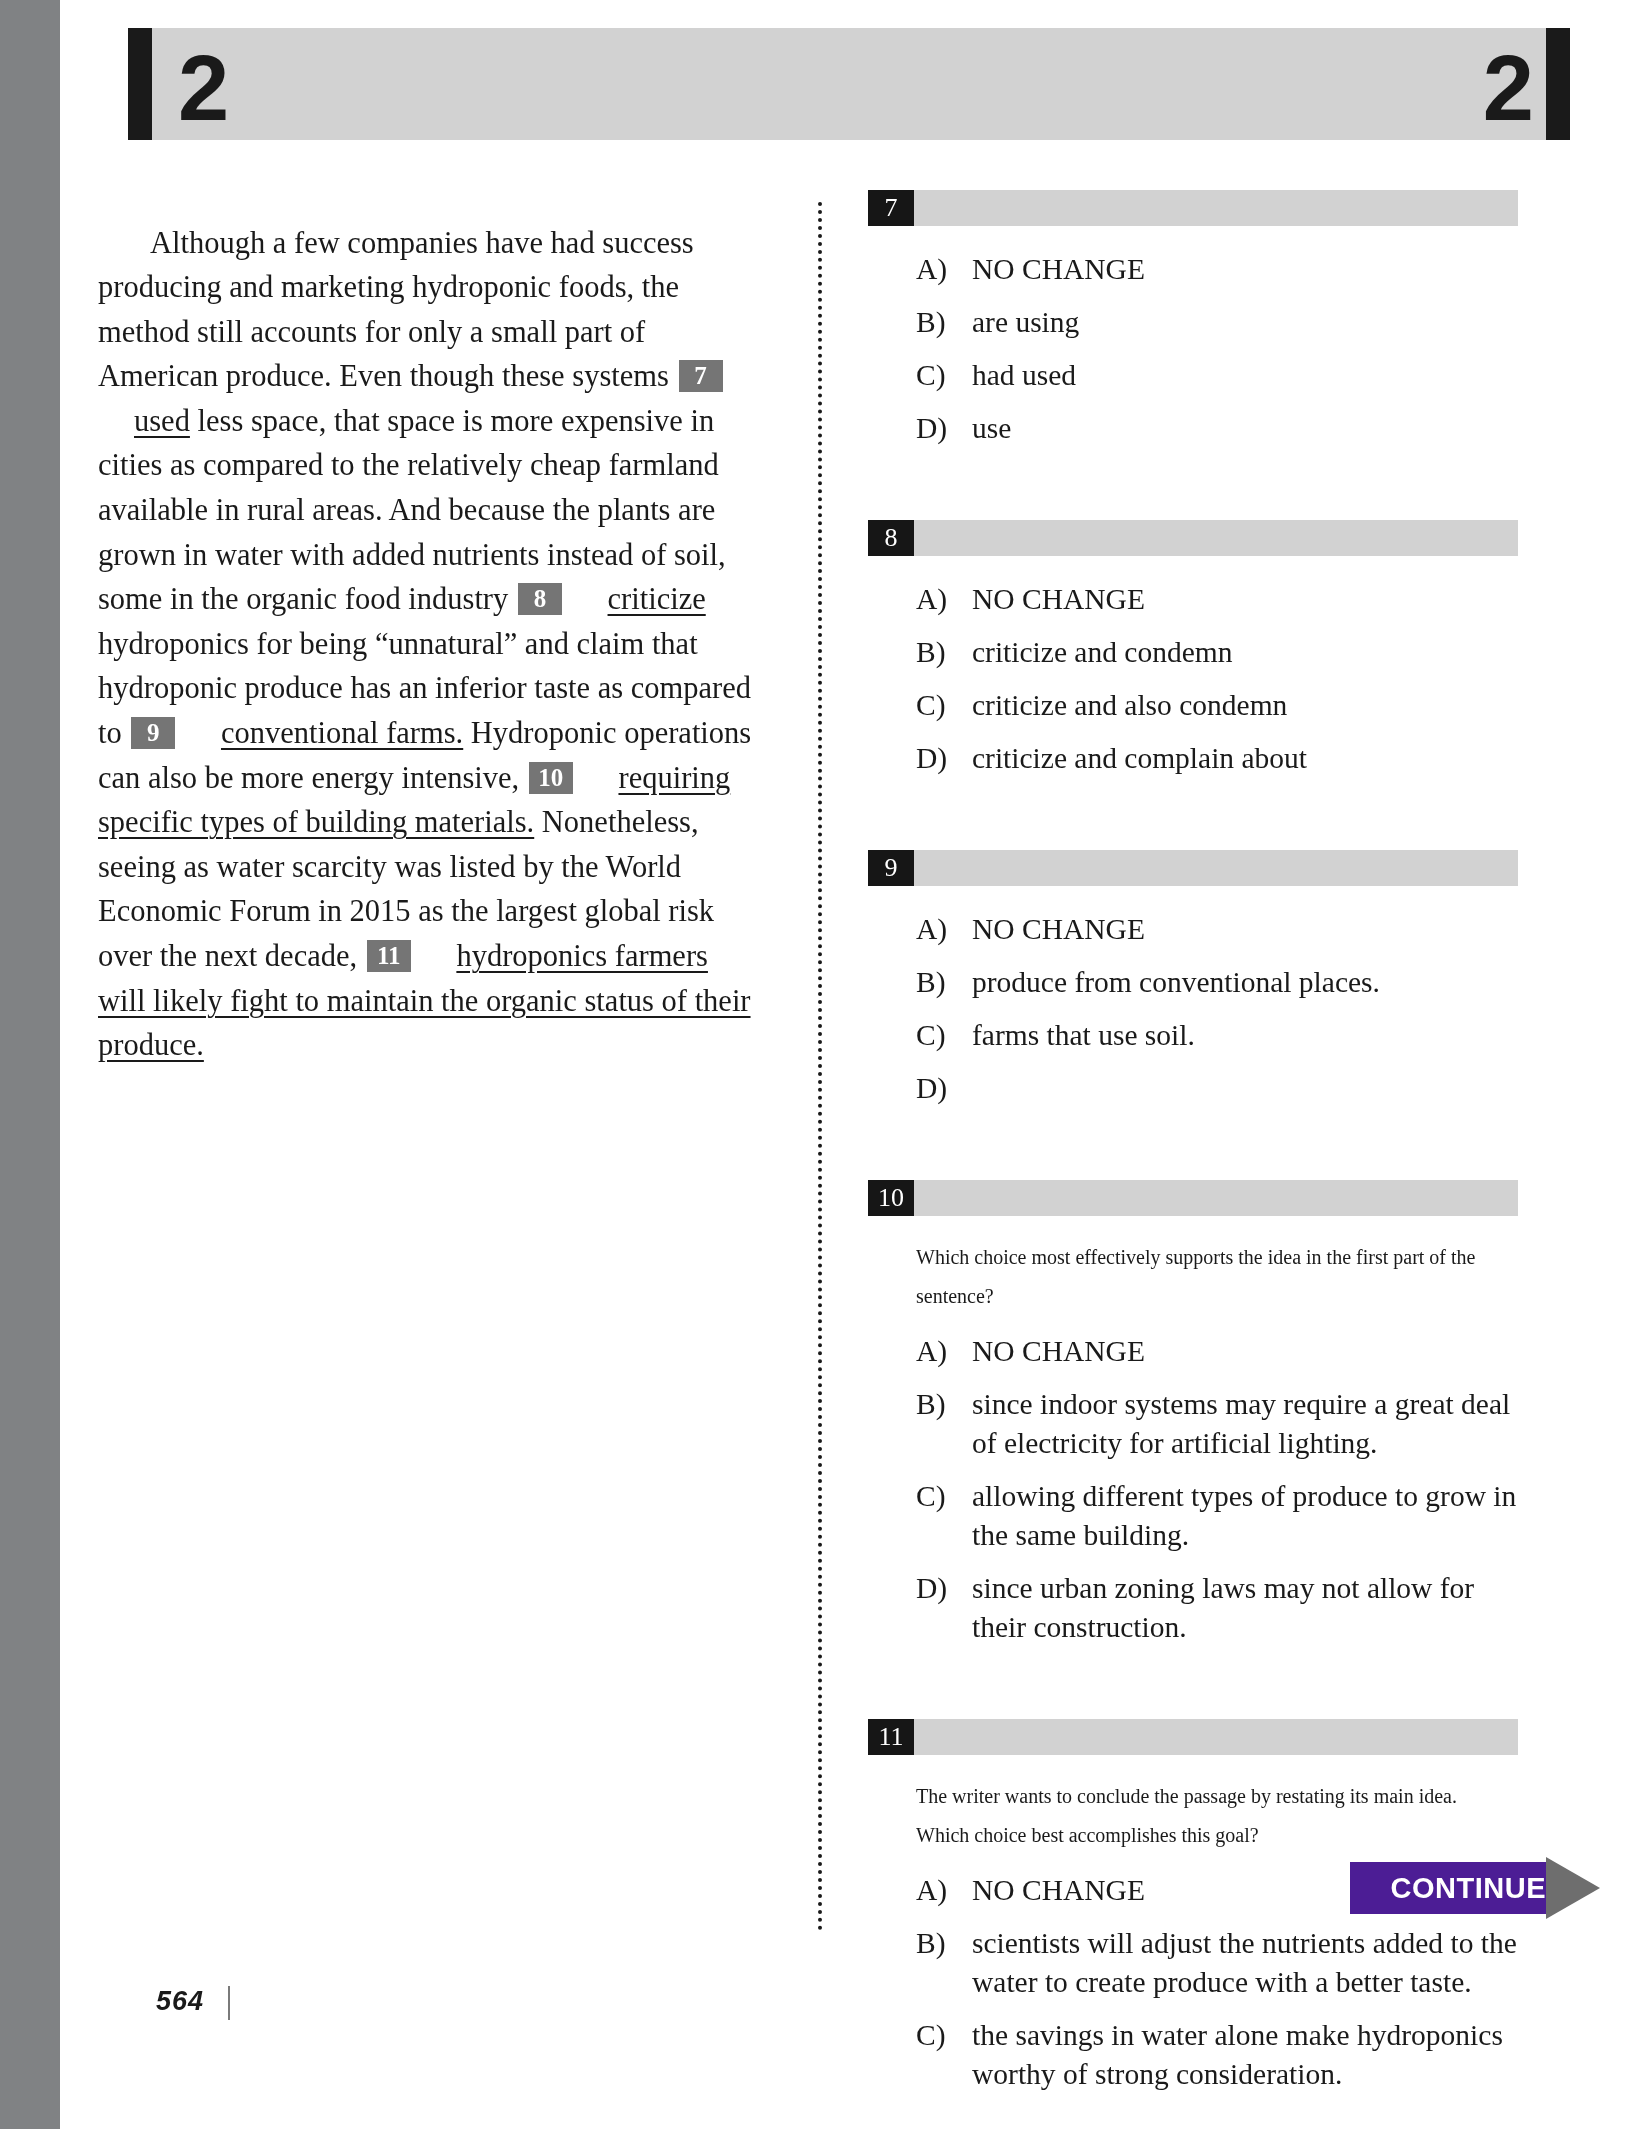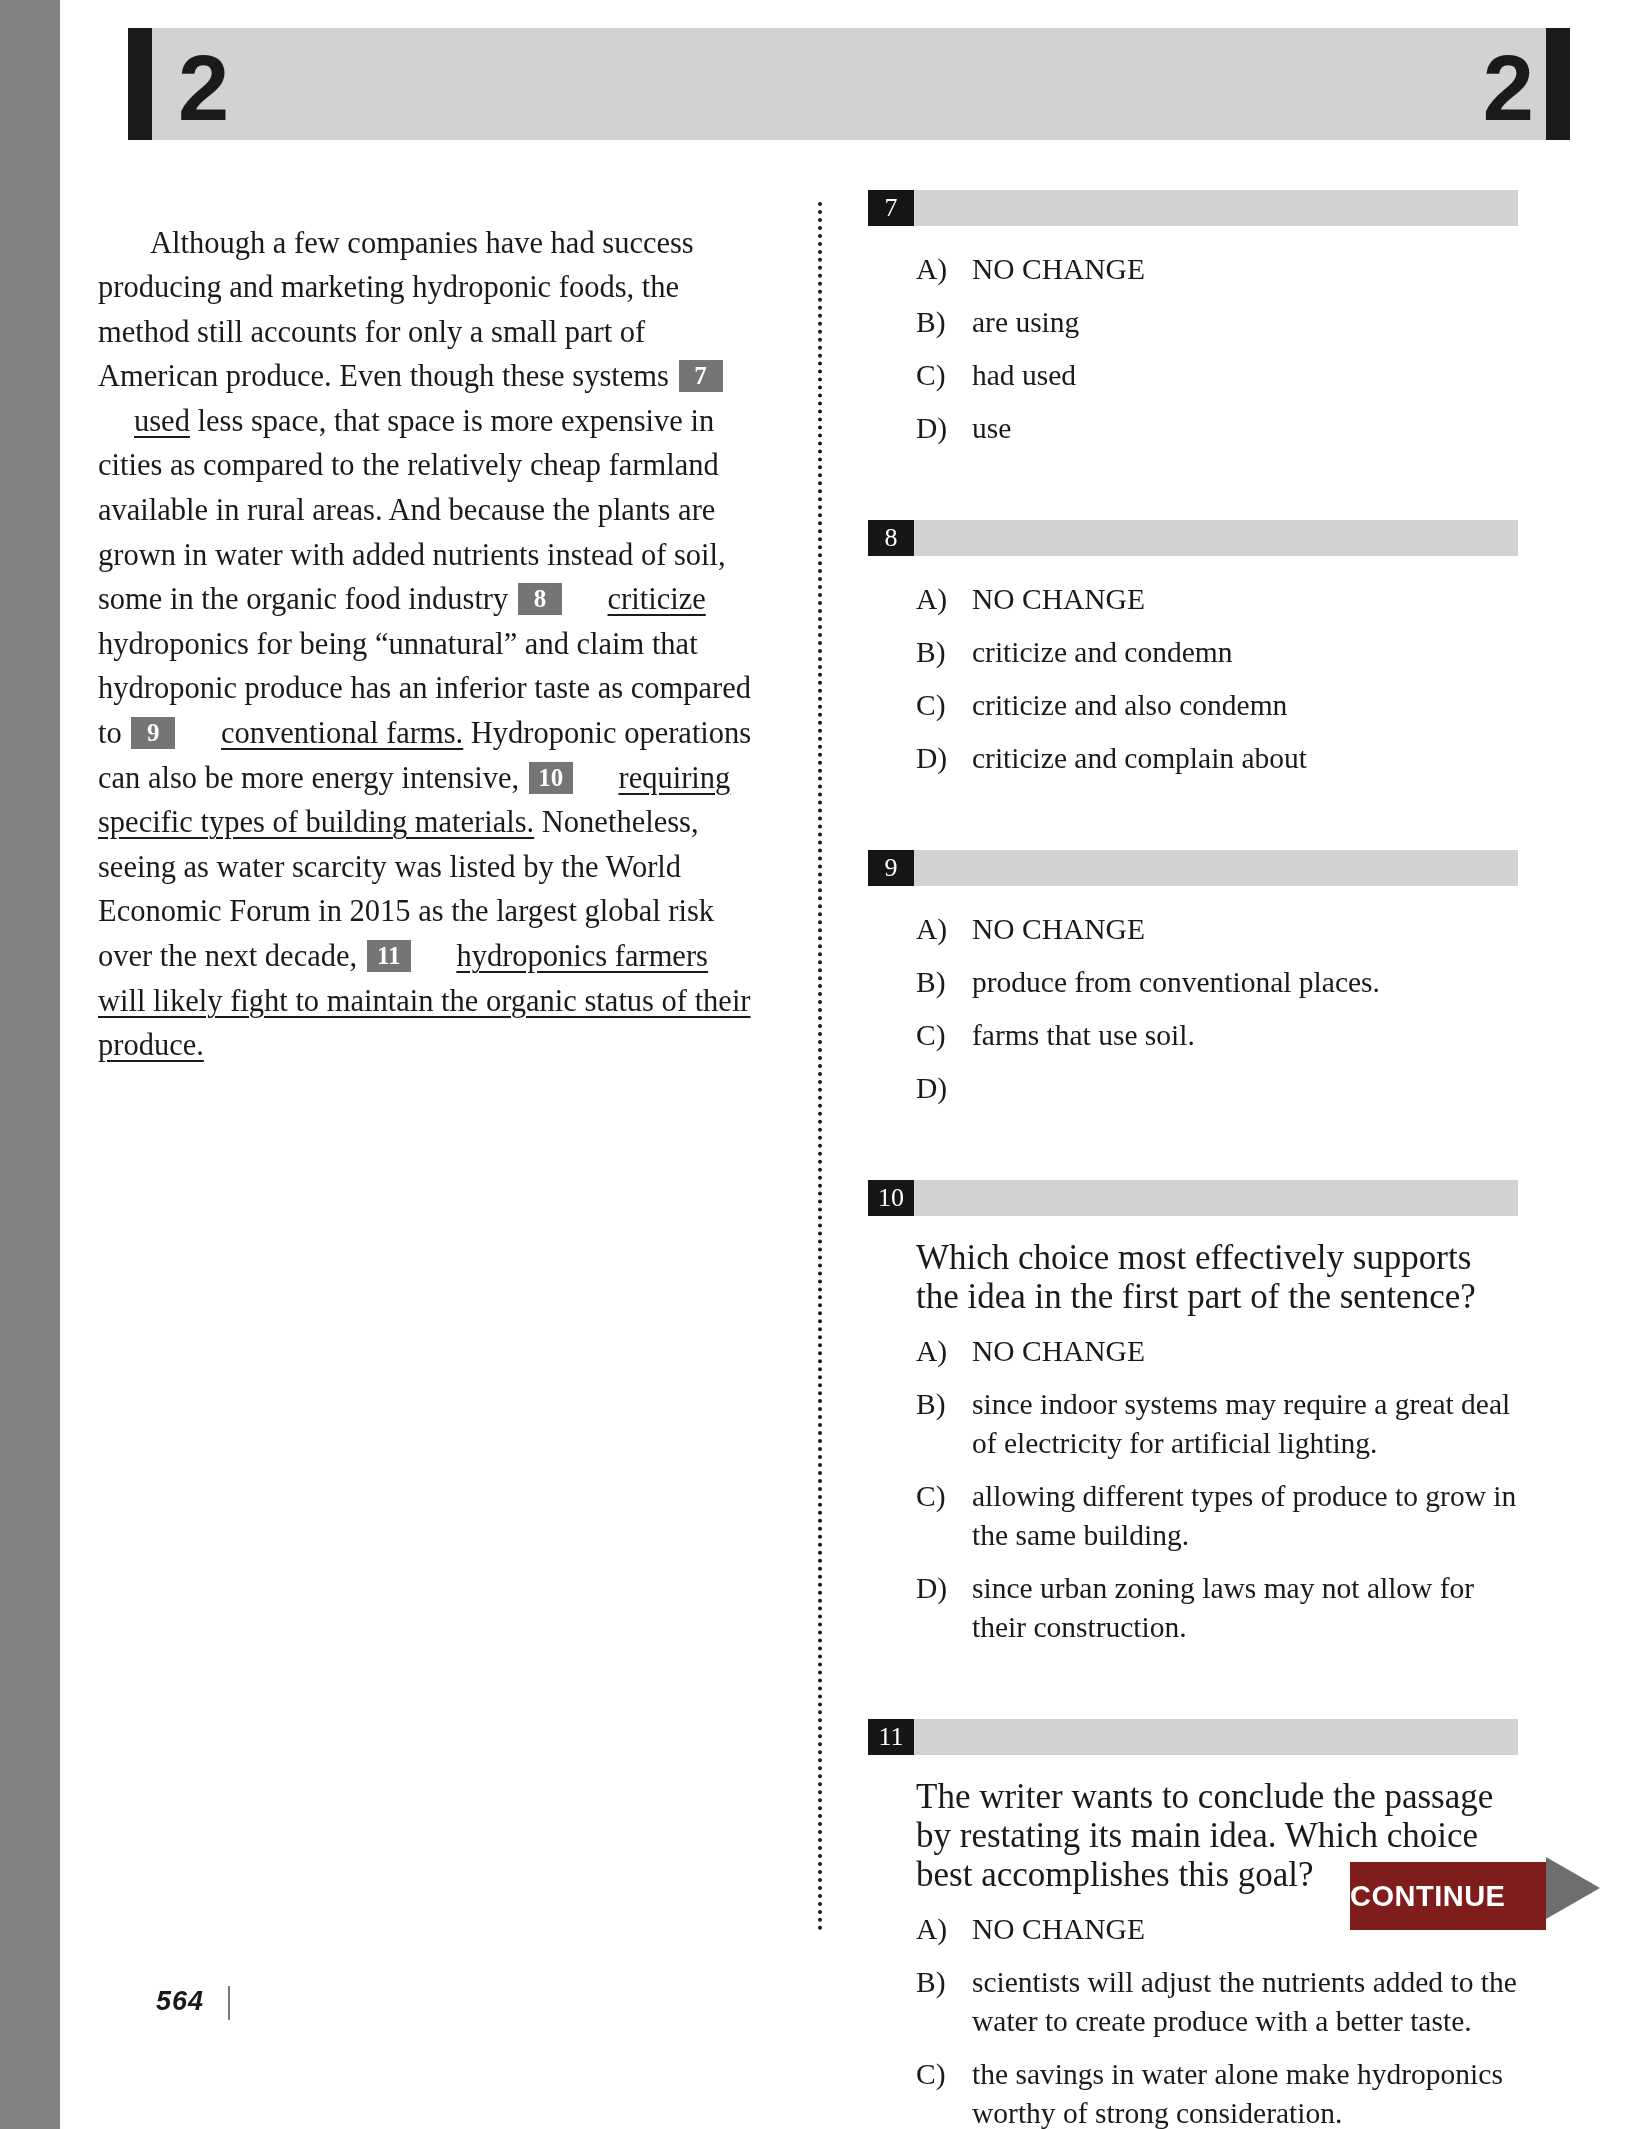--- a/index.html
+++ b/index.html
@@ -139,21 +139,21 @@
     color: #ffffff;
     font-family: "Liberation Serif", "DejaVu Serif", serif;
     font-size: 26px;
     line-height: 36px;
     min-width: 30px;
     padding: 0 8px;
     text-align: center;
     flex: 0 0 auto;
   }
   .q-stem {
-    font-size: 35px;
+    font-size: 20px;
     line-height: 39px;
     color: #1a1a1a;
     margin: 22px 0 10px 48px;
     width: 592px;
   }
   .choices {
     margin: 16px 0 0 0;
     padding: 0;
     list-style: none;
   }
@@ -184,25 +184,25 @@
     position: absolute;
     left: 1290px;
     top: 1862px;
     width: 250px;
     height: 52px;
   }
   .continue-body {
     position: absolute;
     left: 0; top: 0;
     width: 196px;
-    height: 68px;
-    background: #7f1d1d;
+    height: 52px;
+    background: #4c1d95;
     display: flex;
     align-items: center;
-    justify-content: flex-start;
+    justify-content: flex-end;
   }
   .continue-label {
     font-family: "Liberation Sans", "DejaVu Sans", sans-serif;
     font-weight: bold;
     font-size: 29px;
     letter-spacing: 0.5px;
     color: #ffffff;
   }
   .continue-arrow {
     position: absolute;

